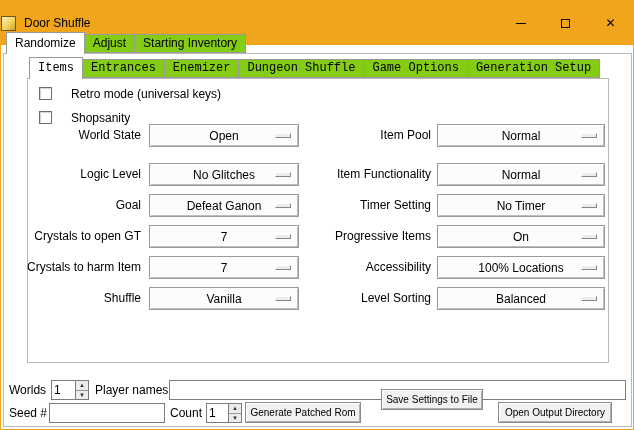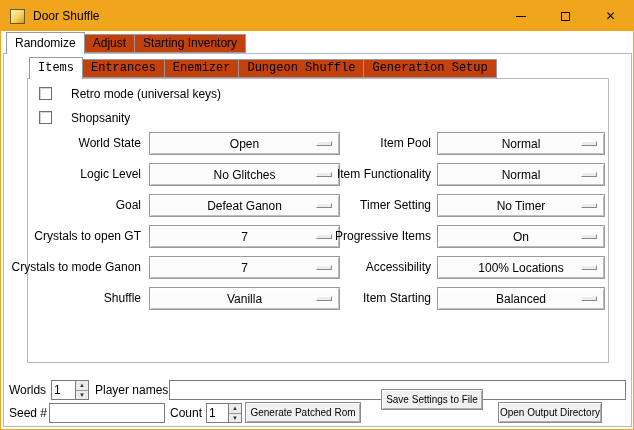--- a/index.html
+++ b/index.html
@@ -3,35 +3,35 @@
 <meta charset="utf-8">
 <style>
   :root { --titlebar: #f0a51c; }
   * { margin:0; padding:0; box-sizing:border-box; }
   html,body { background:#ffffff; font-family:"Liberation Sans", sans-serif; font-size:12px; color:#000; }
 
   .window { position:relative; width:634px; height:430px; background:#fff;
             border:1px solid var(--titlebar); overflow:hidden; }
 
   
-  .titlebar { position:absolute; left:0; top:0; right:0; height:30px; background:var(--titlebar);
-              display:flex; align-items:center; padding-left:9px; }
+  .titlebar { position:absolute; left:0; top:0; right:0; height:44px; background:var(--titlebar);
+              display:flex; align-items:center; }
   .app-icon { width:15px; height:15px; border:1px solid #6b5a17; background:linear-gradient(135deg,#fdf2c8 0%,#f5d35a 55%,#caa12e 100%); }
   .title-text { margin-left:8px; font-size:12px; color:#000; }
   .win-controls { margin-left:auto; display:flex; height:100%; }
   .win-btn { width:45px; height:100%; display:flex; align-items:center; justify-content:center; cursor:default; }
   .glyph-min { width:10px; height:1px; background:#000; }
   .glyph-max { width:9px; height:9px; border:1px solid #000; }
   .glyph-close { font-size:12px; line-height:12px; color:#000; }
 
   
   .tabrow { position:absolute; display:flex; align-items:flex-end; z-index:3;text-align:center; }
   .main-tabs { left:5px; top:31px; height:22px; }
   .sub-tabs  { left:28px; top:56px; height:22px;font-family:Liberation Mono, monospace; }
-  .tab { background:#c2410c; border:1px solid #999; border-bottom:1px solid #999;
+  .tab { background:#84cc16; border:1px solid #999; border-bottom:1px solid #999;
          height:19px; line-height:17px; padding:0 8px; margin-bottom:1px; margin-right:-1px;
          white-space:nowrap; cursor:default; }
   .tab.selected { background:#fff; border-bottom:none; height:22px; line-height:20px; margin-bottom:0; z-index:4; position:relative; }
 
   .outer-pane { position:absolute; left:2px; top:52px; width:629px; height:374px;
                 border:1px solid #b9b9b9; background:#fff; }
   .sub-pane   { position:absolute; left:26px; top:77px; width:582px; height:285px;
                 border:1px solid #b9b9b9; background:#fff; }
 
   
@@ -40,21 +40,21 @@
               box-shadow: inset 1px 1px 1px rgba(0,0,0,0.18); flex:none; }
 
   
   .opt-row { position:absolute; left:0; width:634px; height:23px; z-index:2; }
   .opt-label { position:absolute; line-height:23px; text-align:right; white-space:nowrap; }
   .opt-label.col-l { left:10px;  width:130px; }
   .opt-label.col-r { left:298px; width:132px; }
   .dropdown { position:absolute; height:23px; background:#fcfcfc; border:1px solid #9a9a9a;
               box-shadow: inset 1px 1px 0 #ffffff, inset -1px -1px 0 #bdbdbd;
               display:flex; align-items:center; justify-content:center; cursor:default; }
-  .dropdown.col-l { left:148px; width:191px; }
+  .dropdown.col-l { left:148px; width:150px; }
   .dropdown.col-r { left:436px; width:168px; }
   .dd-value { white-space:nowrap; }
   .dd-indicator { position:absolute; right:7px; top:50%; margin-top:-3px; width:16px; height:5px;
                   background:#ececec; border:1px solid; border-color:#ffffff #878787 #878787 #ffffff; }
 
   
   .lbl { position:absolute; line-height:20px; white-space:nowrap; z-index:2; }
   .entry { position:absolute; height:20px; background:#fff; border:1px solid #7b7b7b;
            font-family:"Liberation Sans", sans-serif; font-size:12px; padding:0 3px; z-index:2; }
   .spinbox { position:absolute; height:20px; background:#fff; border:1px solid #7b7b7b;
@@ -97,35 +97,36 @@
     <div class="tab">Starting Inventory</div>
   </div>
 
   <div class="outer-pane"></div>
 
   <div class="tabrow sub-tabs">
     <div class="tab selected">Items</div>
     <div class="tab">Entrances</div>
     <div class="tab">Enemizer</div>
     <div class="tab">Dungeon Shuffle</div>
+    <div class="tab">Game Options</div>
     <div class="tab">Generation Setup</div>
   </div>
 
   <div class="sub-pane"></div>
 
   <div class="check-row" style="top:85px">
     <span class="checkbox"></span>
     <span>Retro mode (universal keys)</span>
   </div>
   <div class="check-row" style="top:109px">
     <span class="checkbox"></span>
     <span>Shopsanity</span>
   </div>
 
-  <div class="opt-row" style="top:131px">
+  <div class="opt-row" style="top:123px">
     <div class="opt-label col-l">World State</div>
     <div class="dropdown col-l">
       <span class="dd-value">Open</span>
       <span class="dd-indicator"></span>
     </div>
     <div class="opt-label col-r">Item Pool</div>
     <div class="dropdown col-r">
       <span class="dd-value">Normal</span>
       <span class="dd-indicator"></span>
     </div>
@@ -164,39 +165,39 @@
       <span class="dd-indicator"></span>
     </div>
     <div class="opt-label col-r">Progressive Items</div>
     <div class="dropdown col-r">
       <span class="dd-value">On</span>
       <span class="dd-indicator"></span>
     </div>
   </div>
 
   <div class="opt-row" style="top:255px">
-    <div class="opt-label col-l">Crystals to mode Ganon</div>
+    <div class="opt-label col-l">Crystals to harm Item</div>
     <div class="dropdown col-l">
       <span class="dd-value">7</span>
       <span class="dd-indicator"></span>
     </div>
     <div class="opt-label col-r">Accessibility</div>
     <div class="dropdown col-r">
       <span class="dd-value">100% Locations</span>
       <span class="dd-indicator"></span>
     </div>
   </div>
 
   <div class="opt-row" style="top:286px">
     <div class="opt-label col-l">Shuffle</div>
     <div class="dropdown col-l">
       <span class="dd-value">Vanilla</span>
       <span class="dd-indicator"></span>
     </div>
-    <div class="opt-label col-r">Item Starting</div>
+    <div class="opt-label col-r">Level Sorting</div>
     <div class="dropdown col-r">
       <span class="dd-value">Balanced</span>
       <span class="dd-indicator"></span>
     </div>
   </div>
 
   <span class="lbl" style="left:8px; top:379px">Worlds</span>
   <div class="spinbox" style="left:50px; top:379px; width:38px">
     <input class="spin-input" value="1" style="">
     <div class="spin-arrows">
@@ -212,15 +213,15 @@
   <span class="lbl" style="left:169px; top:402px">Count</span>
   <div class="spinbox" style="left:205px; top:402px; width:36px">
     <input class="spin-input" value="1" style="">
     <div class="spin-arrows">
       <div class="spin-up">▲</div>
       <div class="spin-down">▼</div>
     </div>
   </div>
   <button class="btn" style="left:244px; top:401px; width:116px">Generate Patched Rom</button>
   <button class="btn" style="left:380px; top:388px; width:102px">Save Settings to File</button>
-  <button class="btn" style="left:497px; top:401px; width:104px">Open Output Directory</button>
+  <button class="btn" style="left:497px; top:401px; width:114px">Open Output Directory</button>
 
 </div>
 
 </body></html>

